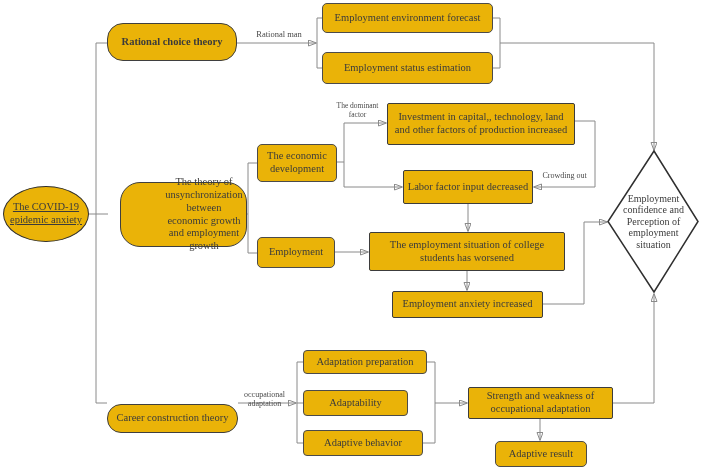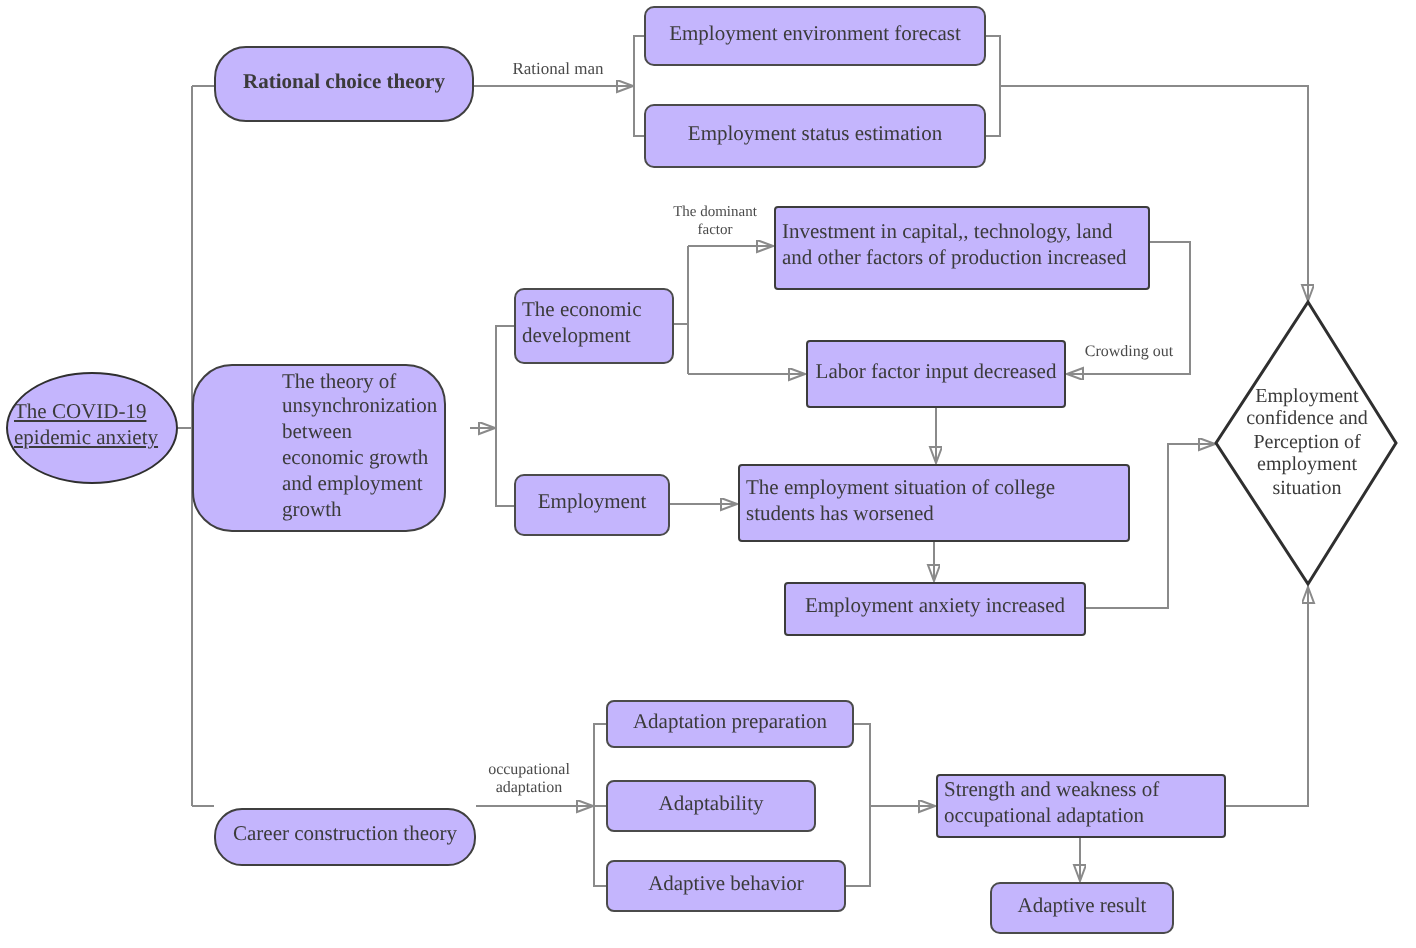--- a/index.html
+++ b/index.html
@@ -3,23 +3,23 @@
 <meta charset="utf-8">
 <style>
   html,body{margin:0;padding:0;background:#ffffff;}
   .canvas{
     position:relative;width:708px;height:474px;background:#ffffff;overflow:hidden;
     font-family:"Liberation Serif","DejaVu Serif",serif;color:#3b3b3b;
   }
   .wires{position:absolute;left:0;top:0;width:708px;height:474px;}
   .wires path{fill:none;stroke:#8a8a8a;stroke-width:1;}
   .node{
-    position:absolute;box-sizing:border-box;background:#c4b5fd;
+    position:absolute;box-sizing:border-box;background:#eab308;
     border:1.4px solid #4b4b4b;border-radius:4px;
-    display:flex;align-items:center;justify-content:center;text-align:left;
+    display:flex;align-items:center;justify-content:center;text-align:center;
     font-size:10.5px;line-height:1.22;padding:1px 3px;
   }
   .node.b2{border-width:1.8px;border-color:#3c3c3c;}
   .node.ellipse{border-radius:50%;border-width:1.6px;border-color:#2f2f2f;font-size:10.5px;text-decoration:underline;}
   .node.stadium{border-radius:16px;border-color:#3f3f3f;}
   .node.round20{border-radius:20px;border-color:#3f3f3f;}
   .diamond-text{
     position:absolute;display:flex;align-items:center;justify-content:center;text-align:center;
     font-size:10px;line-height:1.16;color:#3b3b3b;
   }
@@ -82,21 +82,21 @@
   </svg>
 
   <div class="node ellipse" style="left:3px;top:186px;width:86px;height:56px;">The COVID-19 epidemic anxiety</div>
 
   <div class="node stadium" style="left:107px;top:23px;width:130px;height:38px;font-weight:bold;">Rational choice theory</div>
 
   <div class="node" style="left:322px;top:3px;width:171px;height:30px;border-radius:5px;">Employment environment forecast</div>
 
   <div class="node" style="left:322px;top:52px;width:171px;height:32px;border-radius:5px;">Employment status estimation</div>
 
-  <div class="node round20" style="left:96px;top:182px;width:127px;height:84px;padding-left:44px;">The theory of unsynchronization between economic growth and employment growth</div>
+  <div class="node round20" style="left:120px;top:182px;width:127px;height:65px;padding-left:44px;">The theory of unsynchronization between economic growth and employment growth</div>
 
   <div class="node" style="left:257px;top:144px;width:80px;height:38px;border-radius:5px;">The economic development</div>
 
   <div class="node" style="left:257px;top:237px;width:78px;height:31px;border-radius:5px;">Employment</div>
 
   <div class="node b2" style="left:387px;top:103px;width:188px;height:42px;border-radius:2px;">Investment in capital,, technology, land and other factors of production increased</div>
 
   <div class="node b2" style="left:403px;top:170px;width:130px;height:34px;border-radius:2px;">Labor factor input decreased</div>
 
   <div class="node b2" style="left:369px;top:232px;width:196px;height:39px;border-radius:2px;">The employment situation of college students has worsened</div>
@@ -116,15 +116,15 @@
   <div class="node" style="left:303px;top:430px;width:120px;height:26px;">Adaptive behavior</div>
 
   <div class="node" style="left:495px;top:441px;width:92px;height:26px;border-radius:5px;">Adaptive result</div>
 
   <div class="edge-label" style="left:250px;top:29px;width:58px;font-size:8.5px;">Rational man</div>
 
   <div class="edge-label" style="left:330px;top:102px;width:55px;font-size:7.5px;">The dominant factor</div>
 
   <div class="edge-label" style="left:537px;top:171px;width:55px;">Crowding out</div>
 
-  <div class="edge-label" style="left:237px;top:380px;width:55px;">occupational adaptation</div>
+  <div class="edge-label" style="left:237px;top:390px;width:55px;">occupational adaptation</div>
 
 </div>
 
 </body></html>

